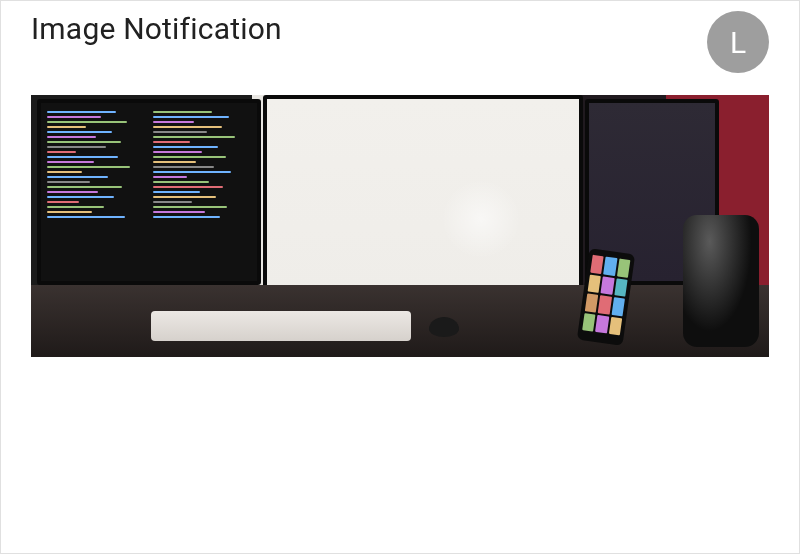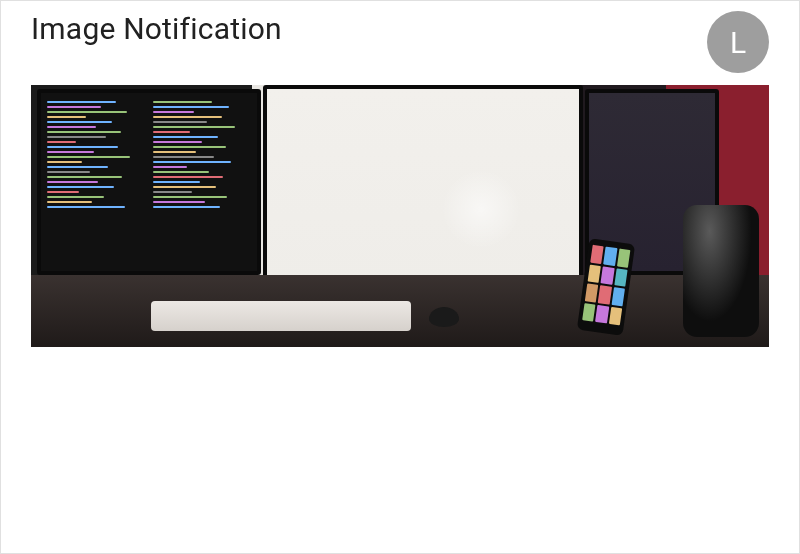--- a/index.html
+++ b/index.html
@@ -39,21 +39,21 @@
     .dot { color: #757575; }
     .caret {
       font-size: 16px;
       position: relative;
       top: -1px;
     }
     .title-row {
       display: flex;
       align-items: flex-start;
       justify-content: space-between;
-      padding: 10px 30px 12px 30px;
+      padding: 10px 30px 22px 30px;
     }
     .title {
       font-size: 30px;
       color: #212121;
       font-weight: 400;
       letter-spacing: 0.2px;
     }
     .avatar {
       width: 62px;
       height: 62px;

